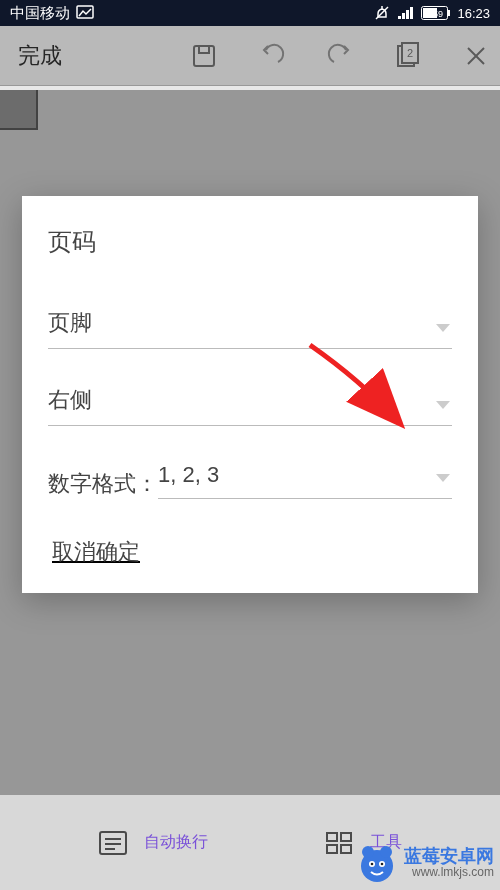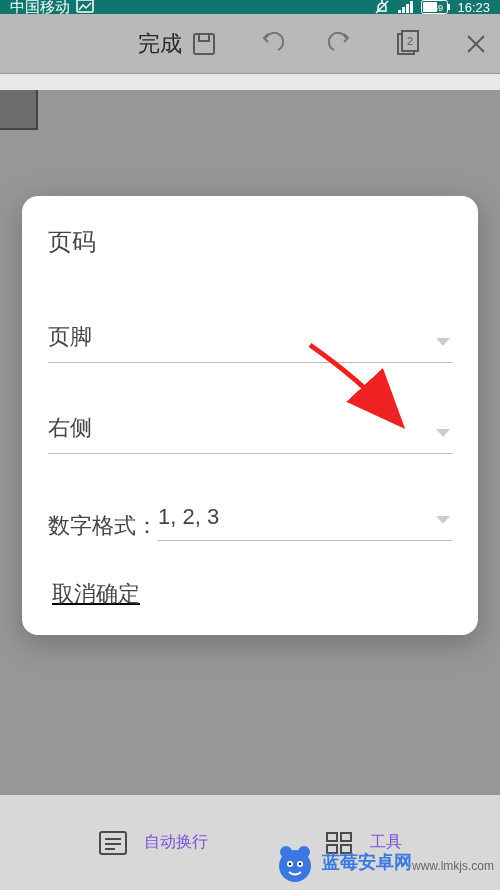--- a/index.html
+++ b/index.html
@@ -1,63 +1,63 @@
 <!DOCTYPE html>
 <html><head>
 <meta charset="utf-8">
 <style>
   * { box-sizing: border-box; margin: 0; padding: 0; }
   html, body { width: 500px; height: 890px; overflow: hidden; font-family: -apple-system, "Helvetica Neue", Arial, sans-serif; }
   body { background: #e8e8e8; position: relative; }
 
   
-  .status-bar { height: 14px; background: #0f766e; color: #fff; display: flex; align-items: center; justify-content: space-between; padding: 0 10px; font-size: 15px; }
+  .status-bar { height: 26px; background: #0f172a; color: #fff; display: flex; align-items: center; justify-content: space-between; padding: 0 10px; font-size: 15px; }
   .status-left { display: flex; align-items: center; gap: 6px; }
   .status-right { display: flex; align-items: center; gap: 6px; }
   .status-right svg { display: block; }
 
   
-  .toolbar { height: 60px; background: #f7f7f7; border-bottom: 1px solid #ccc; display: flex; align-items: center; justify-content: flex-end; padding: 0 10px; }
+  .toolbar { height: 60px; background: #f7f7f7; border-bottom: 1px solid #ccc; display: flex; align-items: center; justify-content: space-between; padding: 0 10px; }
   .toolbar .done { font-size: 22px; color: #333; padding: 0 8px; }
   .toolbar .tool-icons { display: flex; align-items: center; gap: 40px; }
   .toolbar svg { display: block; }
 
   
   .dim-overlay { position: absolute; top: 90px; left: 0; right: 0; bottom: 0; background: rgba(0,0,0,0.35); }
   .doc-corner { position: absolute; top: 90px; left: 0; width: 38px; height: 40px; border-right: 2px solid #888; border-bottom: 2px solid #888; background: #ddd; }
   .hidden-under-dim { filter: brightness(0.75); }
 
   
   .bottom-nav { position: absolute; bottom: 0; left: 0; right: 0; height: 95px; background: #f5f5f5; display: flex; align-items: center; justify-content: space-around; padding: 0 40px; filter: brightness(0.88); }
   .bottom-nav .nav-item { display: flex; align-items: center; gap: 16px; color: #8b5cf6; font-size: 16px; }
 
   
-  .dialog { position: absolute; left: 22px; right: 22px; top: 196px; background: #fff; border-radius: 16px; box-shadow: 0 8px 30px rgba(0,0,0,0.25); padding: 30px 26px 26px 26px; }
+  .dialog { position: absolute; left: 22px; right: 22px; top: 196px; background: #fff; border-radius: 0; box-shadow: 0 8px 30px rgba(0,0,0,0.25); padding: 30px 26px 26px 26px; }
   .dialog-title { font-size: 24px; color: #444; margin-bottom: 44px; }
   .form-row { display: flex; align-items: flex-end; margin-bottom: 30px; }
   .form-label { width: 110px; font-size: 22px; color: #444; line-height: 1.3; }
-  .form-field { flex: 1; position: relative; border-bottom: 1px solid #bbb; padding: 6px 0 10px 0; margin-top: 14px; }
+  .form-field { flex: 1; position: relative; border-bottom: 1px solid #bbb; padding: 6px 0 10px 0; }
   .form-value { font-size: 22px; color: #444; }
   .form-value.number { padding-left: 8px; }
   .dropdown-arrow { position: absolute; right: 2px; bottom: 14px; }
   .dropdown-arrow svg { display: block; }
   .stepper { position: absolute; right: 0; bottom: 8px; display: flex; gap: 20px; align-items: center; }
   .stepper span { font-size: 30px; color: #888; line-height: 1; }
   .stepper span.plus { color: #555; }
   .dialog-actions { display: flex; justify-content: flex-start; margin-top: 38px; padding: 0 4px; text-decoration: underline; }
   .dialog-actions button { border: none; background: none; font-size: 22px; color: #444; cursor: pointer; }
 
   
   .red-arrow { position: absolute; pointer-events: none; }
 
   
   .watermark { position: absolute; right: 6px; bottom: 6px; display: flex; align-items: center; gap: 6px; }
   .watermark .wm-text { font-size: 18px; font-weight: 700; color: #3a78e0; }
   .watermark .wm-sub { font-size: 12px; color: #666; text-align: right; }
-  .wm-textblock { display: flex; flex-direction: row; align-items: flex-end; line-height: 1.1; }
+  .wm-textblock { display: flex; flex-direction: column; align-items: flex-end; line-height: 1.1; }
 </style>
 </head>
 <body>
 
 <div class="status-bar">
   <div class="status-left">
     <span>中国移动</span>
     <span>
       <svg width="18" height="14" viewBox="0 0 18 14">
           <rect x="1" y="1" width="16" height="12" rx="1" fill="none" stroke="#fff" stroke-width="1.5"></rect>

